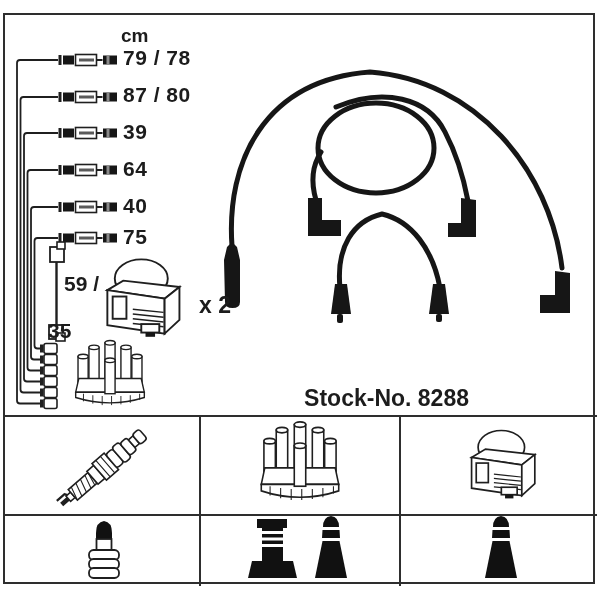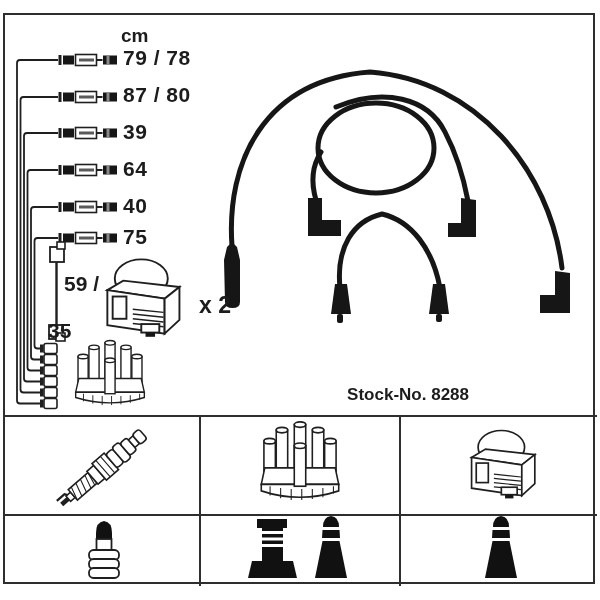--- a/index.html
+++ b/index.html
@@ -8,21 +8,21 @@
   .stage{position:absolute;left:0;top:0;width:488px;height:600px;}
   .frame{position:absolute;left:3px;top:13px;width:592px;height:571px;
          border:2px solid #2e2e2e;box-sizing:border-box;background:#ffffff;}
   .gridline{position:absolute;background:#2e2e2e;}
   #art{position:absolute;left:0;top:0;width:600px;height:600px;}
   .lbl{position:absolute;font-weight:700;color:#1c1c1c;white-space:nowrap;}
   .len{font-size:21px;letter-spacing:0.5px;transform:translateY(-50%);}
   .unit{font-size:19px;}
   .qty{font-size:23px;}
   .code{font-size:25px;text-align:right;letter-spacing:-0.3px;}
-  .stock{font-size:17px;text-align:right;}
+  .stock{font-size:23px;text-align:right;}
   .coilwire{font-size:21px;}
 </style>
 </head>
 <body>
 
 <div class="stage">
 
   <div class="frame"></div>
 
   <div class="gridline" style="left:3px;top:415px;width:594px;height:2px;"></div>

